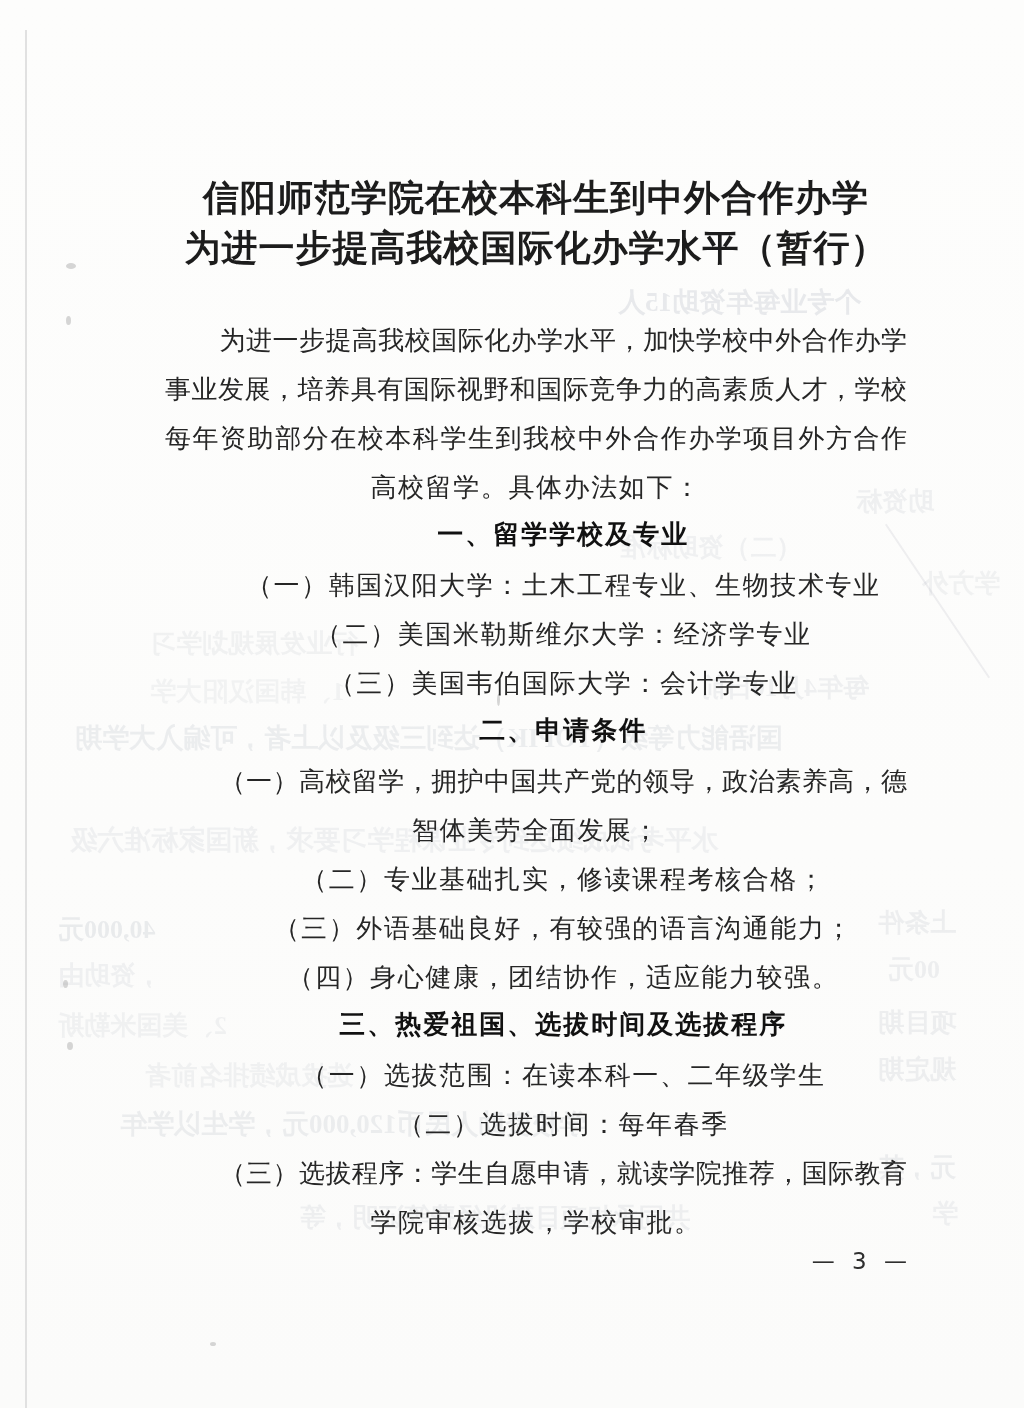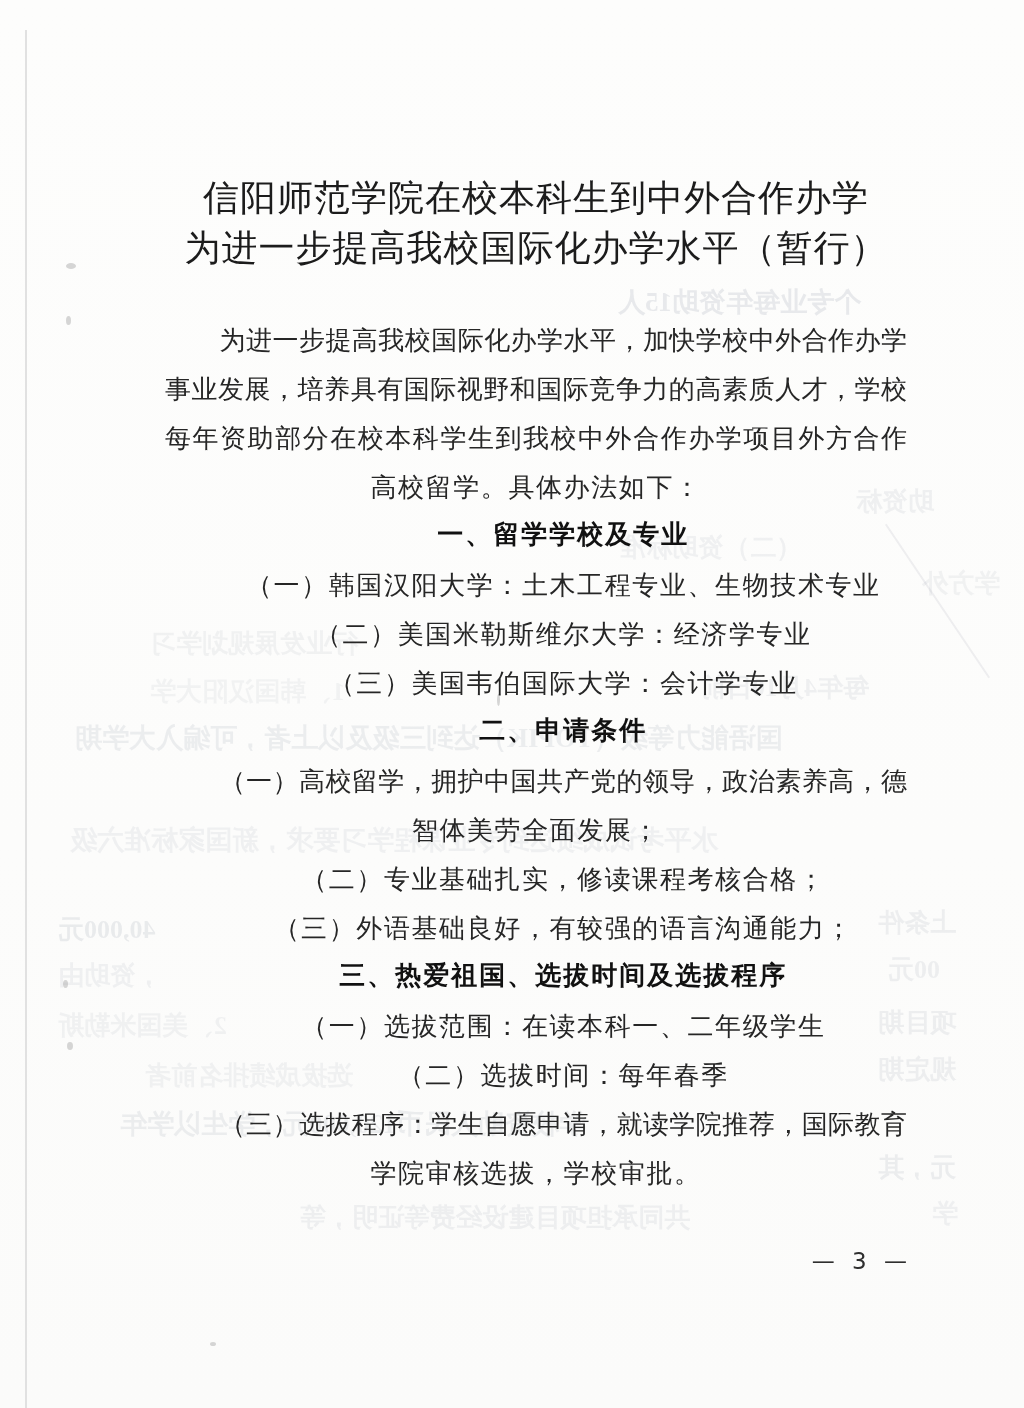--- a/index.html
+++ b/index.html
@@ -21,21 +21,21 @@
     opacity: 0.85;
   }
   .content {
     position: absolute;
     left: 165px; top: 173px;
     width: 742px;
   }
   .title {
     text-align: center;
     font-size: 36px;
-    font-weight: 400;
+    font-weight: 700;
     line-height: 50px;
     letter-spacing: 1px;
     color: #1c1c1c;
     margin-bottom: 43px;
   }
   .ln {
     line-height: 49px;
     font-size: 26px;
     letter-spacing: 1.6px;
     white-space: nowrap;
@@ -144,20 +144,21 @@
     <div class="ln">高校留学。具体办法如下：</div>
     <div class="ln heading indent">一、留学学校及专业</div>
     <div class="ln indent">（一）韩国汉阳大学：土木工程专业、生物技术专业</div>
     <div class="ln indent">（二）美国米勒斯维尔大学：经济学专业</div>
     <div class="ln indent">（三）美国韦伯国际大学：会计学专业</div>
     <div class="ln heading indent">二、申请条件</div>
     <div class="ln indent just">（一）高校留学，拥护中国共产党的领导，政治素养高，德</div>
     <div class="ln">智体美劳全面发展；</div>
     <div class="ln indent">（二）专业基础扎实，修读课程考核合格；</div>
     <div class="ln indent">（三）外语基础良好，有较强的语言沟通能力；</div>
+    <div class="ln indent">（四）身心健康，团结协作，适应能力较强。</div>
     <div class="ln heading indent">三、热爱祖国、选拔时间及选拔程序</div>
     <div class="ln indent">（一）选拔范围：在读本科一、二年级学生</div>
     <div class="ln indent">（二）选拔时间：每年春季</div>
     <div class="ln indent just">（三）选拔程序：学生自愿申请，就读学院推荐，国际教育</div>
     <div class="ln">学院审核选拔，学校审批。</div>
   </div>
 
   <div class="page-number">— 3 —</div>
 </div>
 

